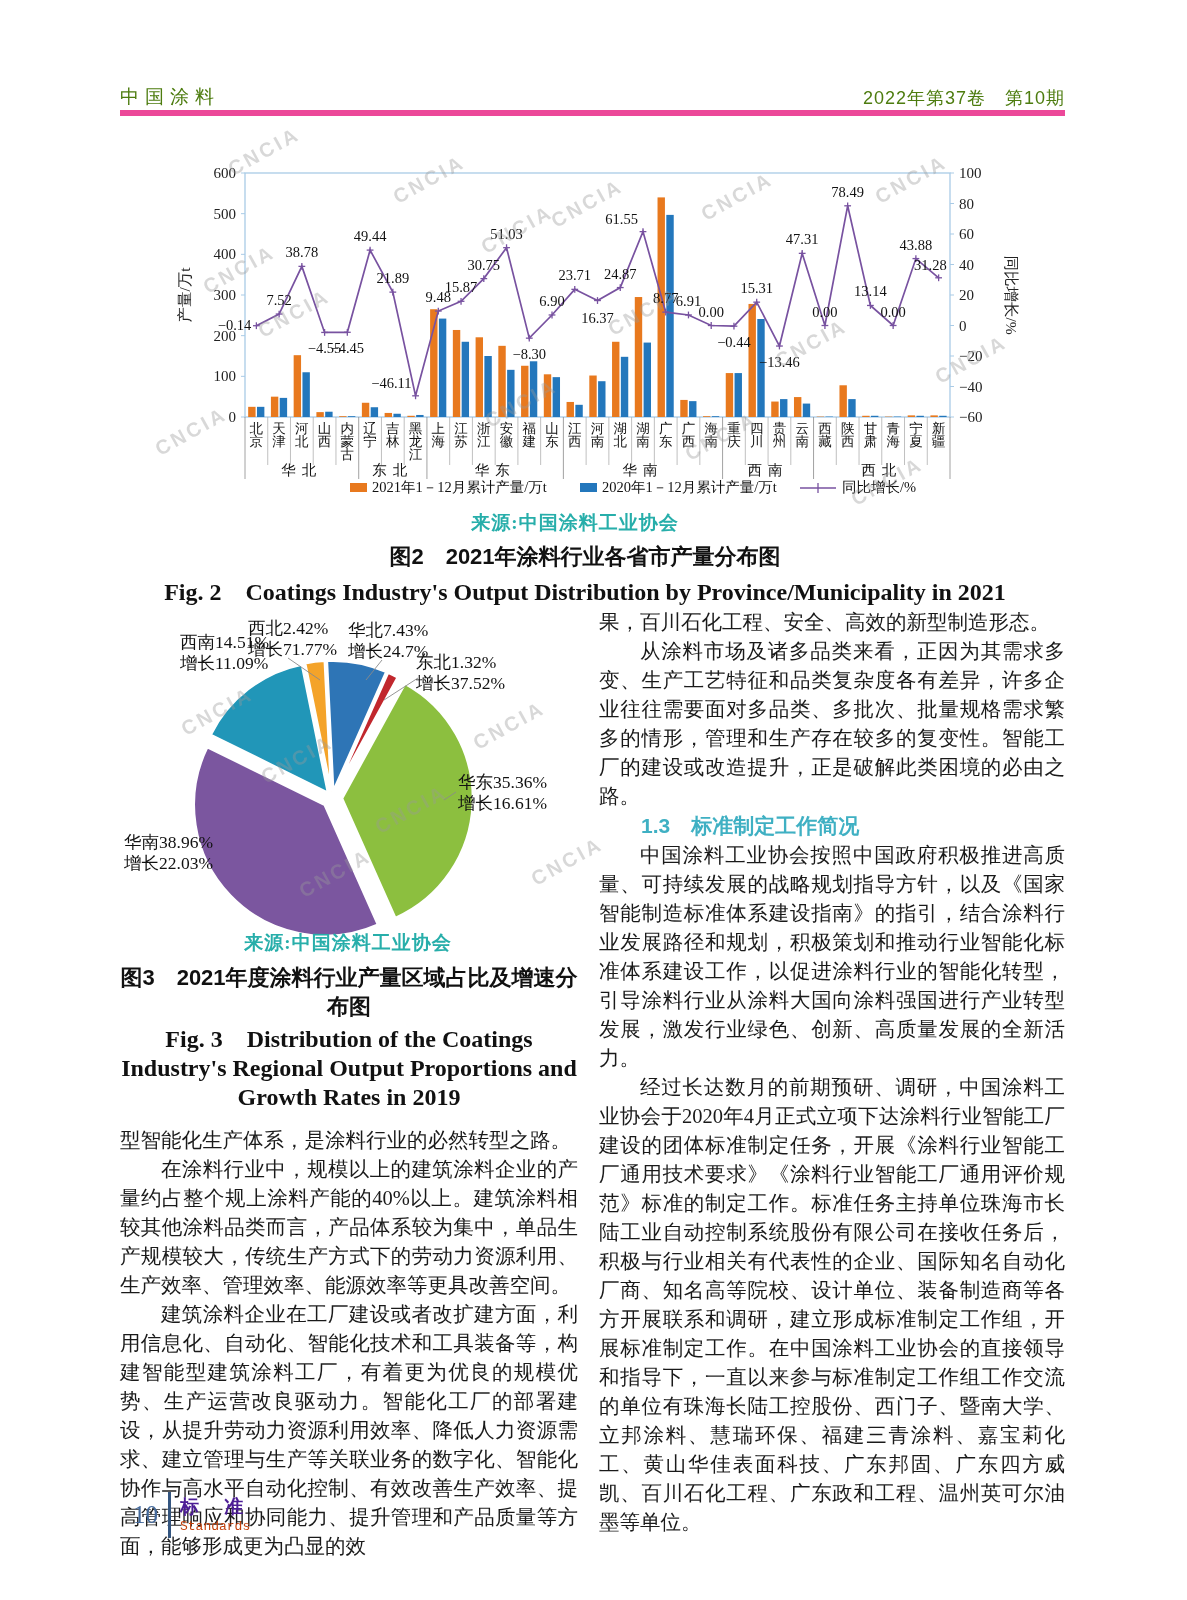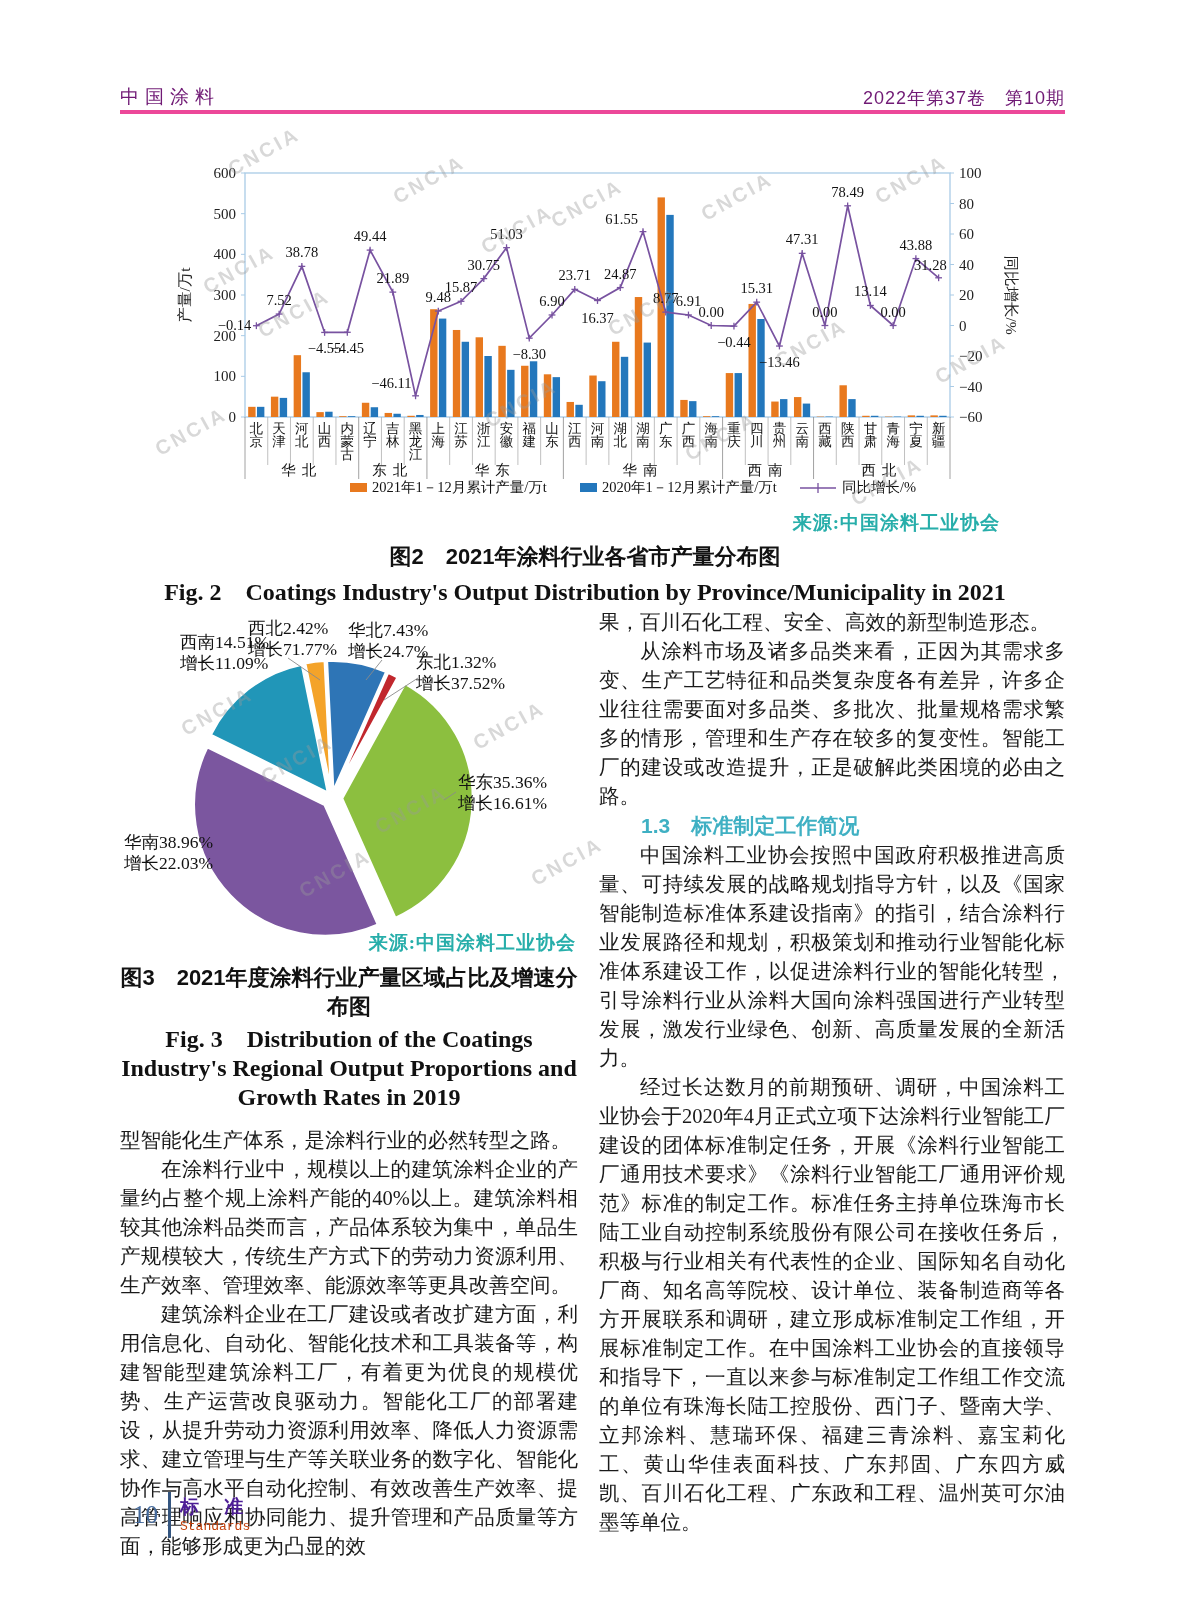--- a/index.html
+++ b/index.html
@@ -1,27 +1,27 @@
 <!DOCTYPE html>
 <html><head>
 <meta charset="utf-8">
 <style>
   html,body{margin:0;padding:0;background:#e8e8e8;}
   .page{position:relative;width:1187px;height:1600px;background:#ffffff;margin:0 auto;
         font-family:"Liberation Serif","DejaVu Serif",serif;color:#1a1a1a;overflow:hidden;}
   
   .hdr{position:absolute;top:84px;left:120px;right:122px;height:26px;
-       border-bottom:4px solid #ec4899;color:#701a75;
+       border-bottom:6px solid #ec4899;color:#4d7c0f;
        font-family:"Liberation Sans","DejaVu Sans",sans-serif;}
   .hdr .jname{position:absolute;left:0;top:0;font-size:19px;letter-spacing:6px;}
   .hdr .issue{position:absolute;right:0;top:2px;font-size:18px;letter-spacing:1px;}
   
   .fig2{position:absolute;top:128px;left:150px;width:870px;}
   .fig2 svg{display:block;}
-  .src{color:#27aeaa;font-weight:bold;font-size:19px;text-align:right;letter-spacing:1px;
+  .src{color:#27aeaa;font-weight:bold;font-size:19px;text-align:center;letter-spacing:1px;
        font-family:"Liberation Serif",serif;}
   .fig2 .src{margin:2px 20px 0 0;}
   .capcn{text-align:center;font-family:"Liberation Sans","DejaVu Sans",sans-serif;
          font-weight:bold;font-size:22px;margin-top:6px;color:#111;}
   .capen{text-align:center;font-family:"Liberation Serif",serif;font-weight:bold;
          font-size:24px;margin-top:4px;color:#111;}
   
   .col{position:absolute;top:608px;font-size:20.5px;line-height:29px;text-align:justify;}
   .col-l{left:120px;width:458px;}
   .col-r{left:599px;width:466px;}

